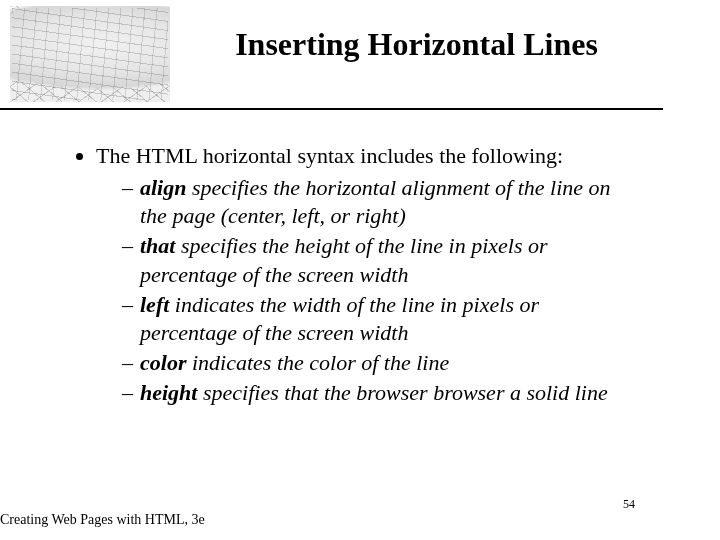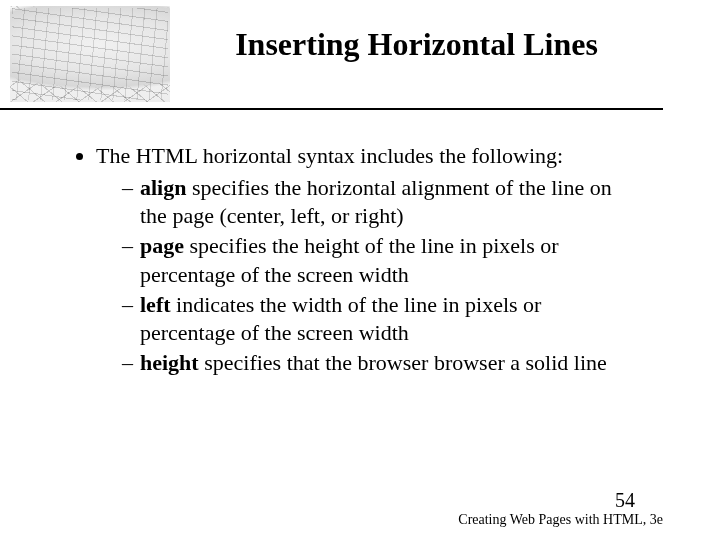--- a/index.html
+++ b/index.html
@@ -29,30 +29,30 @@
   .hr {
     position: absolute; left: 0; right: 0; top: 108px; height: 0;
     border-top: 2px solid #000;
   }
   .content {
     position: absolute; left: 70px; right: 40px; top: 142px;
     font-size: 22px; line-height: 1.28;
   }
   ul.top { list-style: disc; padding-left: 26px; }
   ul.top > li { margin-bottom: 2px; }
-  ul.sub { list-style: none; padding-left: 26px; margin-top: 4px; }
+  ul.sub { list-style: none; padding-left: 26px; margin-top: 4px; font-style: italic; }
   ul.sub > li { position: relative; padding-left: 18px; margin-bottom: 2px; }
   ul.sub > li::before { content: "–"; position: absolute; left: 0; top: 0; }
   .b { font-weight: 700; }
   .footer {
     position: absolute; left: 0; right: 0; bottom: 12px;
-    font-size: 14px; text-align: right; line-height: 1.25;
+    font-size: 14px; text-align: left; line-height: 1.25;
   }
   .pagenum {
-    position: absolute; right: 28px; bottom: 28px; font-size: 20px; margin-top: 24px;
+    position: absolute; right: 28px; bottom: 28px; font-size: 12px; margin-top: 24px;
   }
 </style>
 </head>
 <body>
 <div class="slide">
 
   <div class="header">
     <div class="decor"></div>
     <div class="title">Inserting Horizontal Lines</div>
   </div>
@@ -60,24 +60,27 @@
 
   <div class="content">
     <ul class="top">
       <li>
         <span>The HTML horizontal syntax includes the following:</span>
         <ul class="sub">
           <li>
             <span class="b">align</span><span> specifies the horizontal alignment of the line on the page (center, left, or right)</span>
           </li>
           <li>
-            <span class="b">page</span><span> specifies the height of the line in pixels or percentage of the screen width</span>
+            <span class="b">that</span><span> specifies the height of the line in pixels or percentage of the screen width</span>
           </li>
           <li>
             <span class="b">left</span><span> indicates the width of the line in pixels or percentage of the screen width</span>
+          </li>
+          <li>
+            <span class="b">color</span><span> indicates the color of the line</span>
           </li>
           <li>
             <span class="b">height</span><span> specifies that the browser browser a solid line</span>
           </li>
         </ul>
       </li>
     </ul>
   </div>
 
   <div class="footer">

